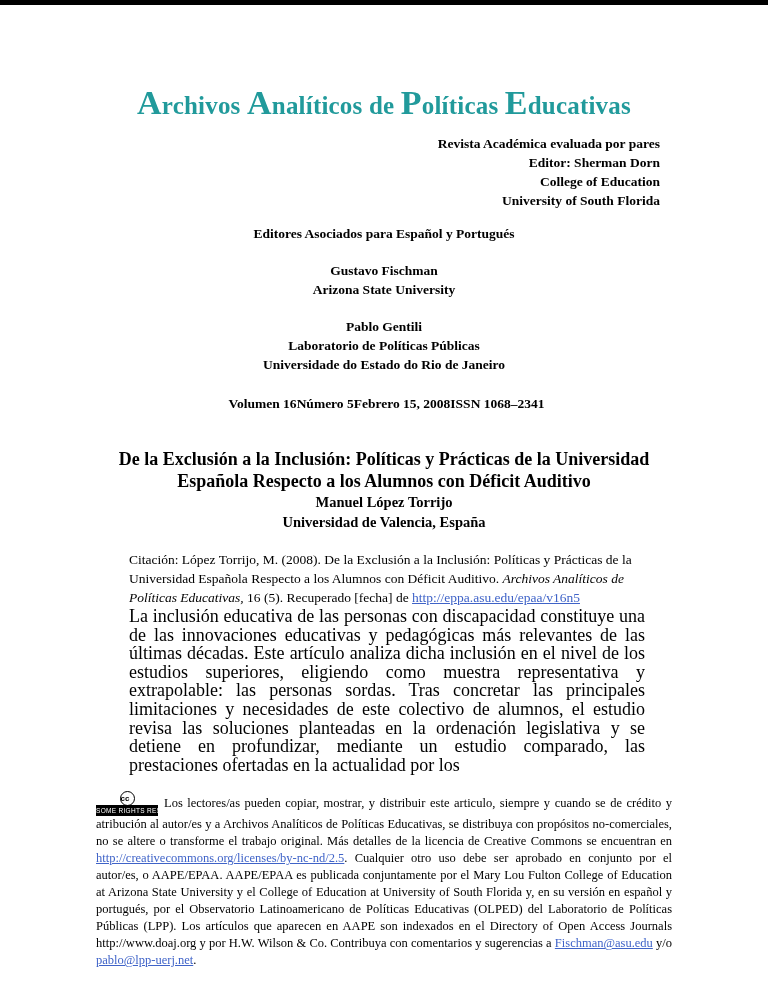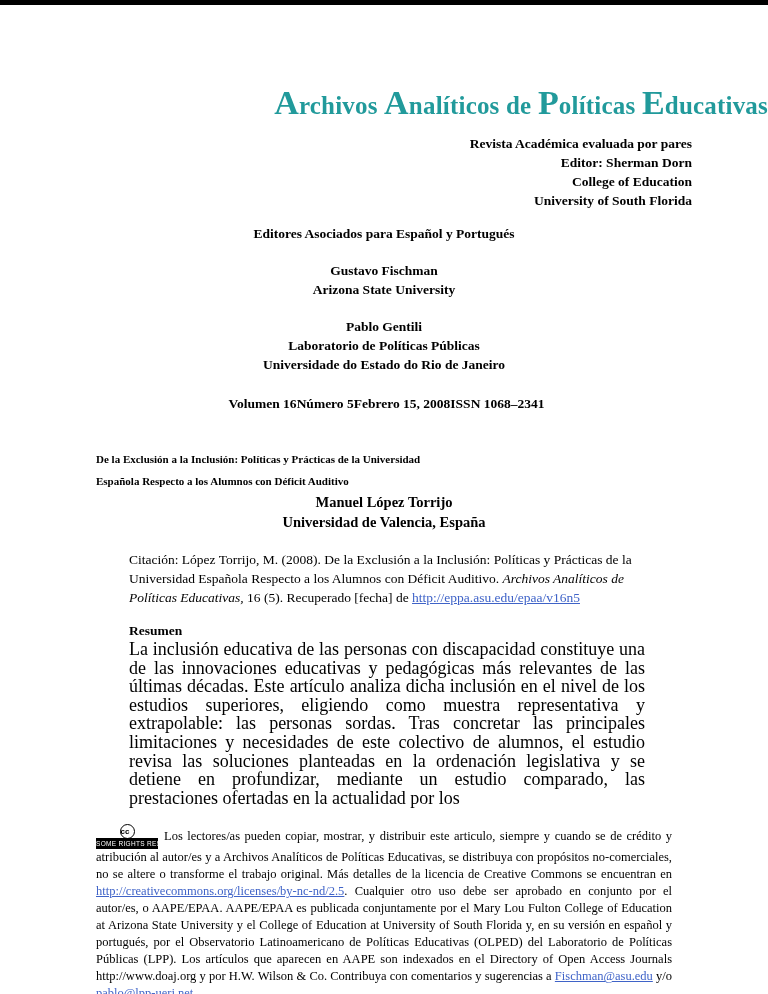--- a/index.html
+++ b/index.html
@@ -8,31 +8,31 @@
     width:768px;height:994px;
     background:#ffffff;
     font-family:"Liberation Serif", serif;
     color:#000;
     overflow:hidden;
   }
   .top-rule{position:absolute;top:0;left:0;width:768px;height:5px;background:#000;}
 
   .masthead{
     margin:84px 0 0 0;
-    text-align:right;
+    text-align:center;
     color:#219a9b;
     font-weight:bold;
     font-size:25px;
     letter-spacing:0.2px;
   }
   .masthead .cap{font-size:34px;}
 
   .review-block{
     margin-top:12px;
-    padding-right:76px;
+    padding-right:108px;
     text-align:right;
     font-weight:bold;
     font-size:13.5px;
     line-height:19px;
   }
   .center-block{
     text-align:center;
     font-weight:bold;
     font-size:13.5px;
     line-height:19px;
@@ -45,22 +45,23 @@
     display:flex;
     justify-content:center;
     margin-top:22px;
     padding:0 118px 0 123px;
     font-weight:bold;
     font-size:13.5px;
   }
 
   .article-title{
     margin:36px 96px 0 96px;
+    text-align:center;
     font-weight:bold;
-    font-size:11px;
+    font-size:18px;
     line-height:22px;
   }
   .author-block{
     text-align:center;
     font-weight:bold;
     font-size:14.5px;
     line-height:20px;
   }
 
   .citation{
@@ -174,19 +175,18 @@
     <div>Española Respecto a los Alumnos con Déficit Auditivo</div>
   </div>
 
   <div class="author-block">
     <div>Manuel López Torrijo</div>
     <div>Universidad de Valencia, España</div>
   </div>
 
   <p class="citation"><span>Citación: López Torrijo, M. (2008). De la Exclusión a la Inclusión: Políticas y Prácticas de la Universidad Española Respecto a los Alumnos con Déficit Auditivo. </span><span class="ital">Archivos Analíticos de Políticas Educativas,</span><span> 16 (5). Recuperado [fecha] de </span><a class="doc-link">http://eppa.asu.edu/epaa/v16n5</a></p>
 
-  <div class="abstract-heading">Resumen</div>
 
   <p class="abstract-body">La inclusión educativa de las personas con discapacidad constituye una de las innovaciones educativas y pedagógicas más relevantes de las últimas décadas. Este artículo analiza dicha inclusión en el nivel de los estudios superiores, eligiendo como muestra representativa y extrapolable: las personas sordas. Tras concretar las principales limitaciones y necesidades de este colectivo de alumnos, el estudio revisa las soluciones planteadas en la ordenación legislativa y se detiene en profundizar, mediante un estudio comparado, las prestaciones ofertadas en la actualidad por los</p>
 
   <p class="license"><span class="cc-badge"><span class="cc-top"><span class="cc-circle">cc</span></span><span class="cc-bottom">SOME RIGHTS RESERVED</span></span><span>Los lectores/as pueden copiar, mostrar, y distribuir este articulo, siempre y cuando se de crédito y atribución al autor/es y a Archivos Analíticos de Políticas Educativas, se distribuya con propósitos no-comerciales, no se altere o transforme el trabajo original. Más detalles de la licencia de Creative Commons se encuentran en </span><a class="doc-link">http://creativecommons.org/licenses/by-nc-nd/2.5</a><span>. Cualquier otro uso debe ser aprobado en conjunto por el autor/es, o AAPE/EPAA. AAPE/EPAA es publicada conjuntamente por el Mary Lou Fulton College of Education at Arizona State University y el College of Education at University of South Florida y, en su versión en español y portugués, por el Observatorio Latinoamericano de Políticas Educativas (OLPED) del Laboratorio de Políticas Públicas (LPP). Los artículos que aparecen en AAPE son indexados en el Directory of Open Access Journals http://www.doaj.org y por H.W. Wilson &amp; Co. Contribuya con comentarios y sugerencias a </span><a class="doc-link">Fischman@asu.edu</a><span> y/o </span><a class="doc-link">pablo@lpp-uerj.net</a><span>.</span></p>
 
 </div>
 
 </body></html>

